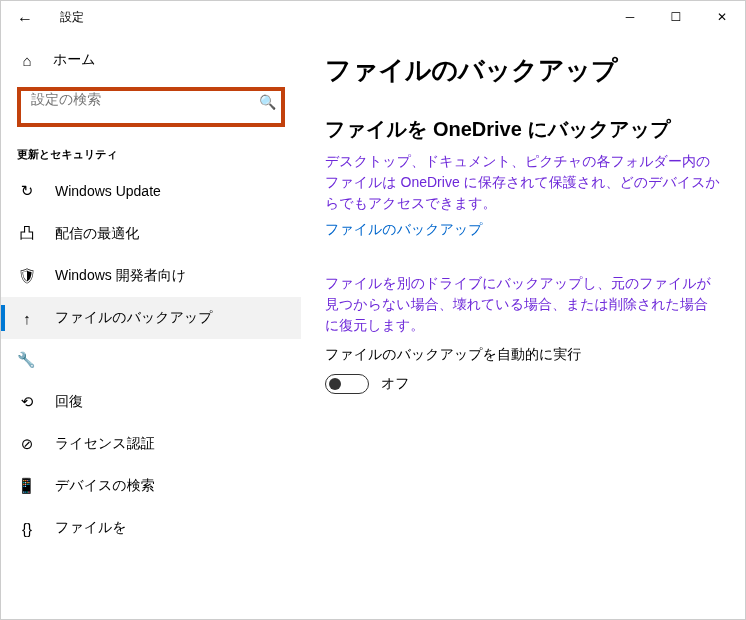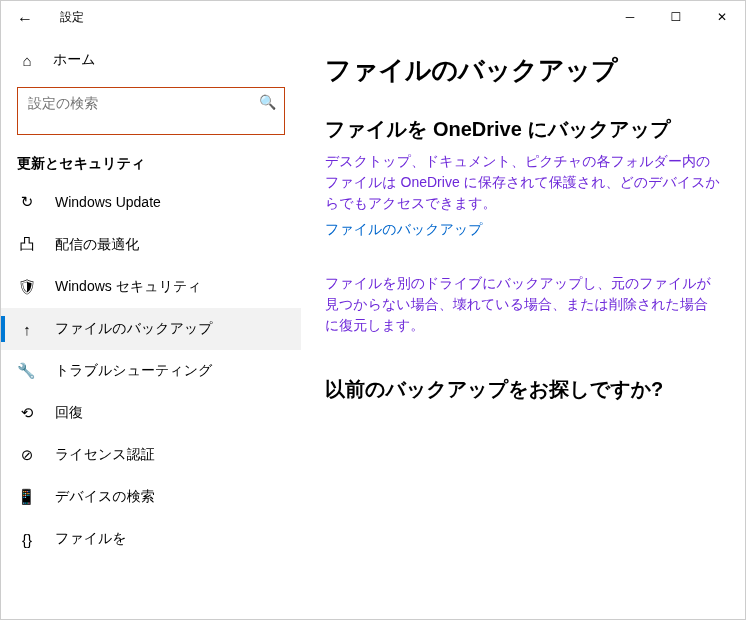--- a/index.html
+++ b/index.html
@@ -9,23 +9,23 @@
     .titlebar .back { width: 32px; text-align: center; font-size: 16px; cursor: pointer; }
     .titlebar .title { font-size: 12px; margin-left: 19px; }
     .titlebar .controls { margin-left: auto; display: flex; }
     .titlebar .controls div { width: 46px; height: 32px; display: flex; align-items: center; justify-content: center; font-size: 12px; }
     .body { display: flex; flex: 1; overflow: hidden; }
     .sidebar { width: 300px; padding: 8px 0; overflow-y: auto; }
     .home-row { display: flex; align-items: center; padding: 10px 16px; cursor: pointer; }
     .home-row .icon { width: 20px; text-align: center; margin-right: 16px; font-size: 15px; }
     .home-row .label { font-size: 14px; }
     .search { margin: 8px 16px 16px; position: relative; }
-    .search input { width: 100%; height: 48px; border: 1px solid #c2410c; padding: 0 32px 16px 10px; font-size: 14px; background: #fff; }
+    .search input { width: 100%; height: 40px; border: 4px solid #c2410c; padding: 0 32px 16px 10px; font-size: 14px; background: #fff; }
     .search .icon { position: absolute; right: 8px; top: 7px; font-size: 14px; color: #555; }
-    .category { font-size: 14px; font-weight: bold; padding: 4px 16px 8px; }
+    .category { font-size: 11px; font-weight: bold; padding: 4px 16px 8px; }
     .nav-item { display: flex; align-items: center; padding: 12px 16px; cursor: pointer; position: relative; font-size: 14px; }
     .nav-item .icon { width: 20px; text-align: center; margin-right: 18px; font-size: 15px; }
     .nav-item.active::before { content: ""; position: absolute; left: 0; top: 8px; bottom: 8px; width: 4px; background: #0078d4; }
     .nav-item.active { background: #f2f2f2; }
     .content { flex: 1; padding: 20px 24px; overflow-y: auto; }
     .content h1 { font-size: 26px; font-weight: 600; margin-bottom: 28px; }
     .content h2 { font-size: 20px; font-weight: 600; margin: 16px 0 8px; }
     .content p { font-size: 14px; color: #6d28d9; line-height: 1.5; margin-bottom: 6px; }
     .content .link { color: #0066cc; font-size: 14px; cursor: pointer; margin-bottom: 16px; display: inline-block; }
     .toggle-row { display: flex; align-items: center; margin: 10px 0 14px; }
@@ -64,29 +64,28 @@
       <div class="nav-item">
         <span class="icon">↻</span>
         <span>Windows Update</span>
       </div>
       <div class="nav-item">
         <span class="icon">凸</span>
         <span>配信の最適化</span>
       </div>
       <div class="nav-item">
         <span class="icon">🛡</span>
-        <span>Windows セキュリティ</span>
+        <span>Windows 開発者向け</span>
       </div>
       <div class="nav-item active">
         <span class="icon">↑</span>
         <span>ファイルのバックアップ</span>
       </div>
       <div class="nav-item">
         <span class="icon">🔧</span>
-        <span>トラブルシューティング</span>
       </div>
       <div class="nav-item">
         <span class="icon">⟲</span>
         <span>回復</span>
       </div>
       <div class="nav-item">
         <span class="icon">⊘</span>
         <span>ライセンス認証</span>
       </div>
       <div class="nav-item">
@@ -102,20 +101,24 @@
     <div class="content">
       <h1>ファイルのバックアップ</h1>
 
       <h2>ファイルを OneDrive にバックアップ</h2>
       <p>デスクトップ、ドキュメント、ピクチャの各フォルダー内のファイルは OneDrive に保存されて保護され、どのデバイスからでもアクセスできます。</p>
       <span class="link">ファイルのバックアップ</span>
 
       <div class="gap"></div>
 
       <p>ファイルを別のドライブにバックアップし、元のファイルが見つからない場合、壊れている場合、または削除された場合に復元します。</p>
+      <div class="section-label">ファイルのバックアップを自動的に実行</div>
+      <div class="toggle-row">
+        <div class="toggle"></div>
+        <div class="toggle-label">オフ</div>
+      </div>
 
       <div class="gap"></div>
 
-      <h2>以前のバックアップをお探しですか?</h2>
       
     </div>
   </div>
 </div>
 
 </body></html>

